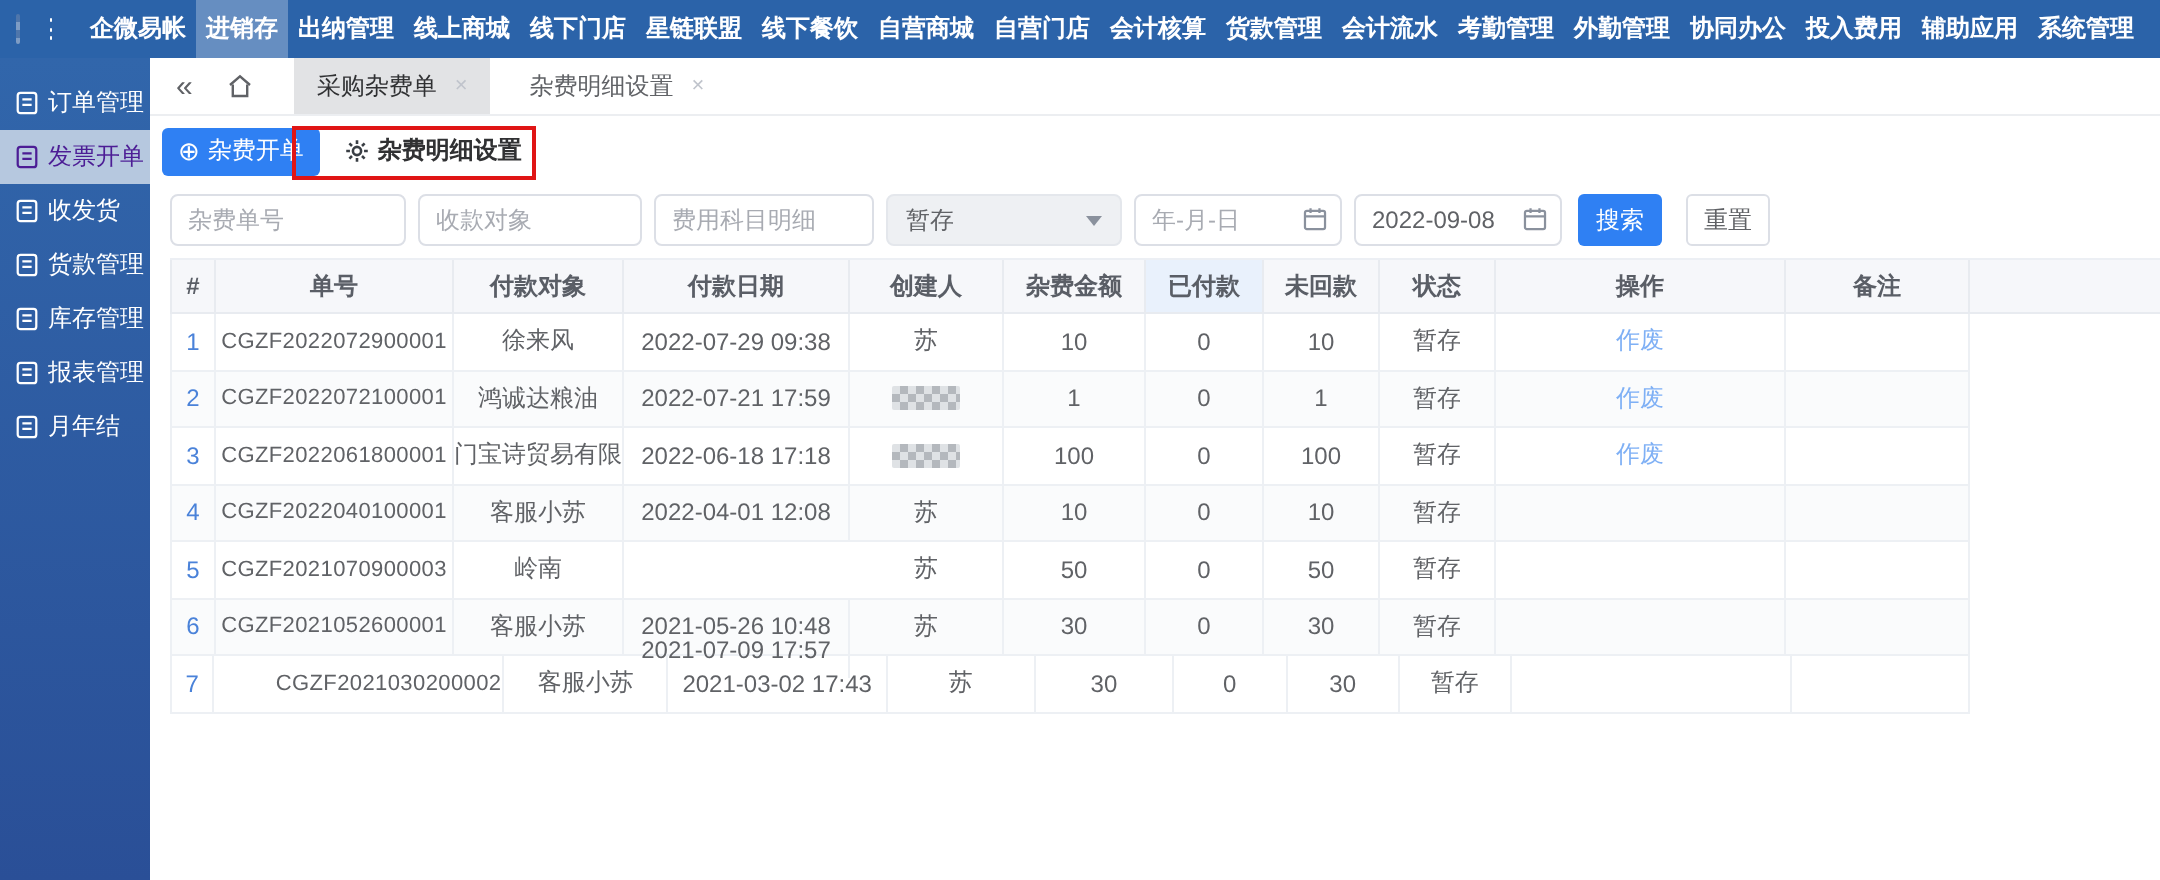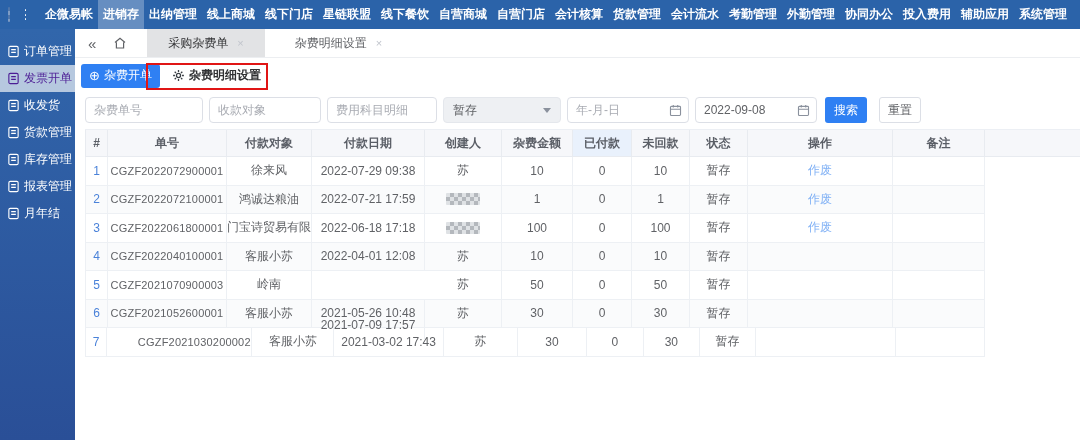--- a/index.html
+++ b/index.html
@@ -33,21 +33,21 @@
   .side-item.active { background:#b6c8df; color:#4c1d95; font-weight:normal; }
 
   
   .main { position:absolute; left:75px; top:29px; width:1005px; height:411px; background:#fff; }
 
   .tabbar { height:29px; display:flex; align-items:center;
     border-bottom:1px solid #eceef1; background:#fff; }
   .collapse { margin-left:13px; color:#606266; font-size:15px; cursor:pointer; line-height:1; }
   .home-btn { margin-left:17px; display:flex; align-items:center; cursor:pointer; color:#606266; }
   .tabs { display:flex; height:100%; margin-left:20px; }
-  .tab { height:100%; display:flex; align-items:center; gap:9px; padding:0 21px;
+  .tab { height:100%; display:flex; align-items:center; gap:9px; padding:0 11px;
     font-size:12px; color:#606266; cursor:pointer; margin-right:9px; }
   .tab.active { background:#e2e3e5; color:#303133; }
   .tab .x { color:#c0c4cc; font-size:11px; cursor:pointer; }
 
   .toolbar { height:35px; display:flex; align-items:center; padding-left:6px; }
   .btn-primary { height:24px; display:inline-flex; align-items:center; gap:4px;
     background:#2f80f3; color:#fff; border:none; border-radius:3px;
     font-size:12px; padding:0 8px; cursor:pointer;
     font-family:"Liberation Sans","DejaVu Sans",sans-serif; }
   .btn-primary .plus { font-size:13px; line-height:1; }
@@ -63,21 +63,21 @@
     font-size:12px; padding:0 8px; color:#606266; background:#fff; outline:none;
     font-family:"Liberation Sans","DejaVu Sans",sans-serif; }
   .f-input::placeholder { color:#a8abb2; }
   .w1 { width:118px; } .w2 { width:112px; } .w3 { width:110px; }
   .f-select { width:118px; height:26px; background:#eef0f3; border:1px solid #e4e7ec;
     border-radius:4px; display:flex; align-items:center; justify-content:space-between;
     padding:0 9px; font-size:12px; color:#606266; cursor:pointer; }
   .caret { width:0; height:0; border-left:4px solid transparent;
     border-right:4px solid transparent; border-top:5px solid #8a919d; }
   .date-box { position:relative; }
-  .date-box .f-input { width:122px; padding-right:24px; }
+  .date-box .f-input { width:104px; padding-right:24px; }
   .cal-icon { position:absolute; right:7px; top:6px; color:#8a919d; pointer-events:none; }
   .btn-search { width:42px; height:26px; background:#2f80f3; color:#fff; border:none;
     border-radius:3px; font-size:12px; cursor:pointer; margin-left:2px;
     font-family:"Liberation Sans","DejaVu Sans",sans-serif; }
   .btn-reset { width:42px; height:26px; background:#fff; color:#606266;
     border:1px solid #dcdfe6; border-radius:3px; font-size:12px; cursor:pointer; margin-left:6px;
     font-family:"Liberation Sans","DejaVu Sans",sans-serif; }
 
   
   .table-wrap { margin-left:10px; margin-top:2px; width:995px; }

